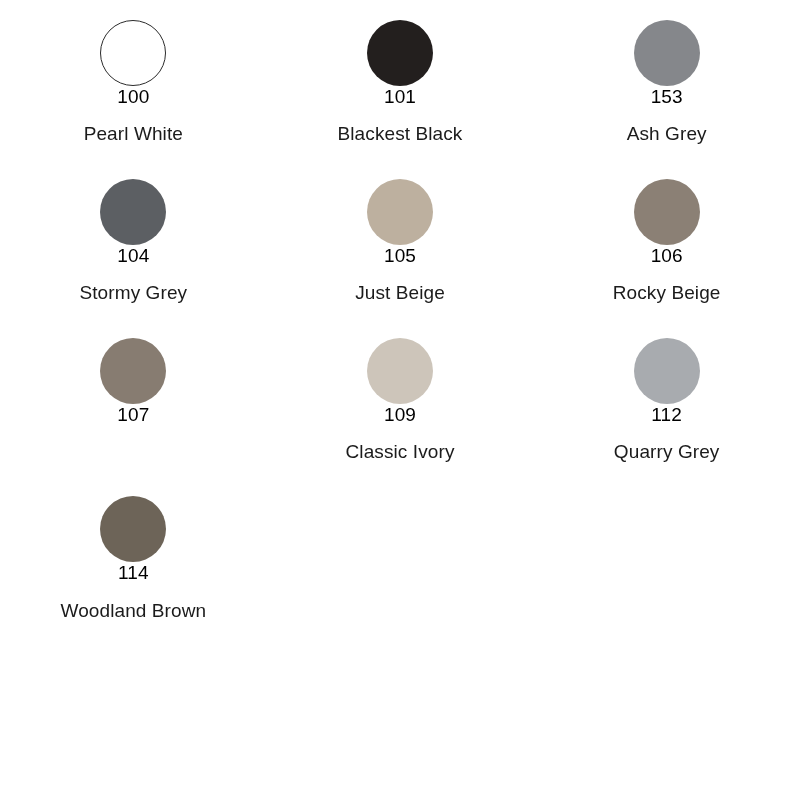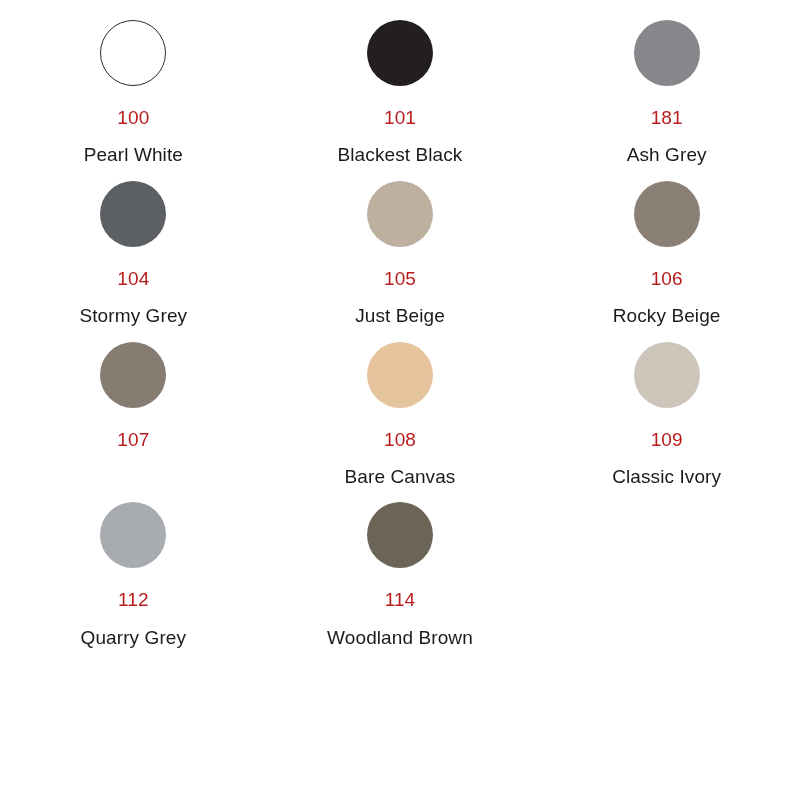--- a/index.html
+++ b/index.html
@@ -37,24 +37,24 @@
     border-radius: 50%;
     background: #ffffff;
     flex: 0 0 auto;
   }
 
   .swatch-disc.outlined {
     border: 1px solid #2b2b2b;
   }
 
   .swatch-code {
-    margin-top: 21px;
+    margin-top: 0;
     font-size: 19px;
     line-height: 1.18;
-    color: #b91c1c;
+    color: #000000;
     letter-spacing: 0.1px;
     text-align: center;
     white-space: nowrap;
   }
 
   .swatch-name {
     margin-top: 15px;
     font-size: 19px;
     line-height: 1.18;
     color: #1b1b1b;
@@ -72,21 +72,21 @@
       <div class="swatch-code">100</div>
       <div class="swatch-name">Pearl White</div>
     </div>
     <div class="swatch-cell">
       <div class="swatch-disc" style="background: rgb(35, 31, 30);"></div>
       <div class="swatch-code">101</div>
       <div class="swatch-name">Blackest Black</div>
     </div>
     <div class="swatch-cell">
       <div class="swatch-disc" style="background: rgb(133, 135, 139);"></div>
-      <div class="swatch-code">181</div>
+      <div class="swatch-code">153</div>
       <div class="swatch-name">Ash Grey</div>
     </div>
     <div class="swatch-cell">
       <div class="swatch-disc" style="background: rgb(92, 95, 99);"></div>
       <div class="swatch-code">104</div>
       <div class="swatch-name">Stormy Grey</div>
     </div>
     <div class="swatch-cell">
       <div class="swatch-disc" style="background: rgb(189, 176, 159);"></div>
       <div class="swatch-code">105</div>
@@ -95,25 +95,20 @@
     <div class="swatch-cell">
       <div class="swatch-disc" style="background: rgb(139, 128, 117);"></div>
       <div class="swatch-code">106</div>
       <div class="swatch-name">Rocky Beige</div>
     </div>
     <div class="swatch-cell">
       <div class="swatch-disc" style="background: rgb(135, 124, 113);"></div>
       <div class="swatch-code">107</div>
     </div>
     <div class="swatch-cell">
-      <div class="swatch-disc" style="background: rgb(229, 196, 158);"></div>
-      <div class="swatch-code">108</div>
-      <div class="swatch-name">Bare Canvas</div>
-    </div>
-    <div class="swatch-cell">
       <div class="swatch-disc" style="background: rgb(205, 197, 186);"></div>
       <div class="swatch-code">109</div>
       <div class="swatch-name">Classic Ivory</div>
     </div>
     <div class="swatch-cell">
       <div class="swatch-disc" style="background: rgb(168, 171, 175);"></div>
       <div class="swatch-code">112</div>
       <div class="swatch-name">Quarry Grey</div>
     </div>
     <div class="swatch-cell">

